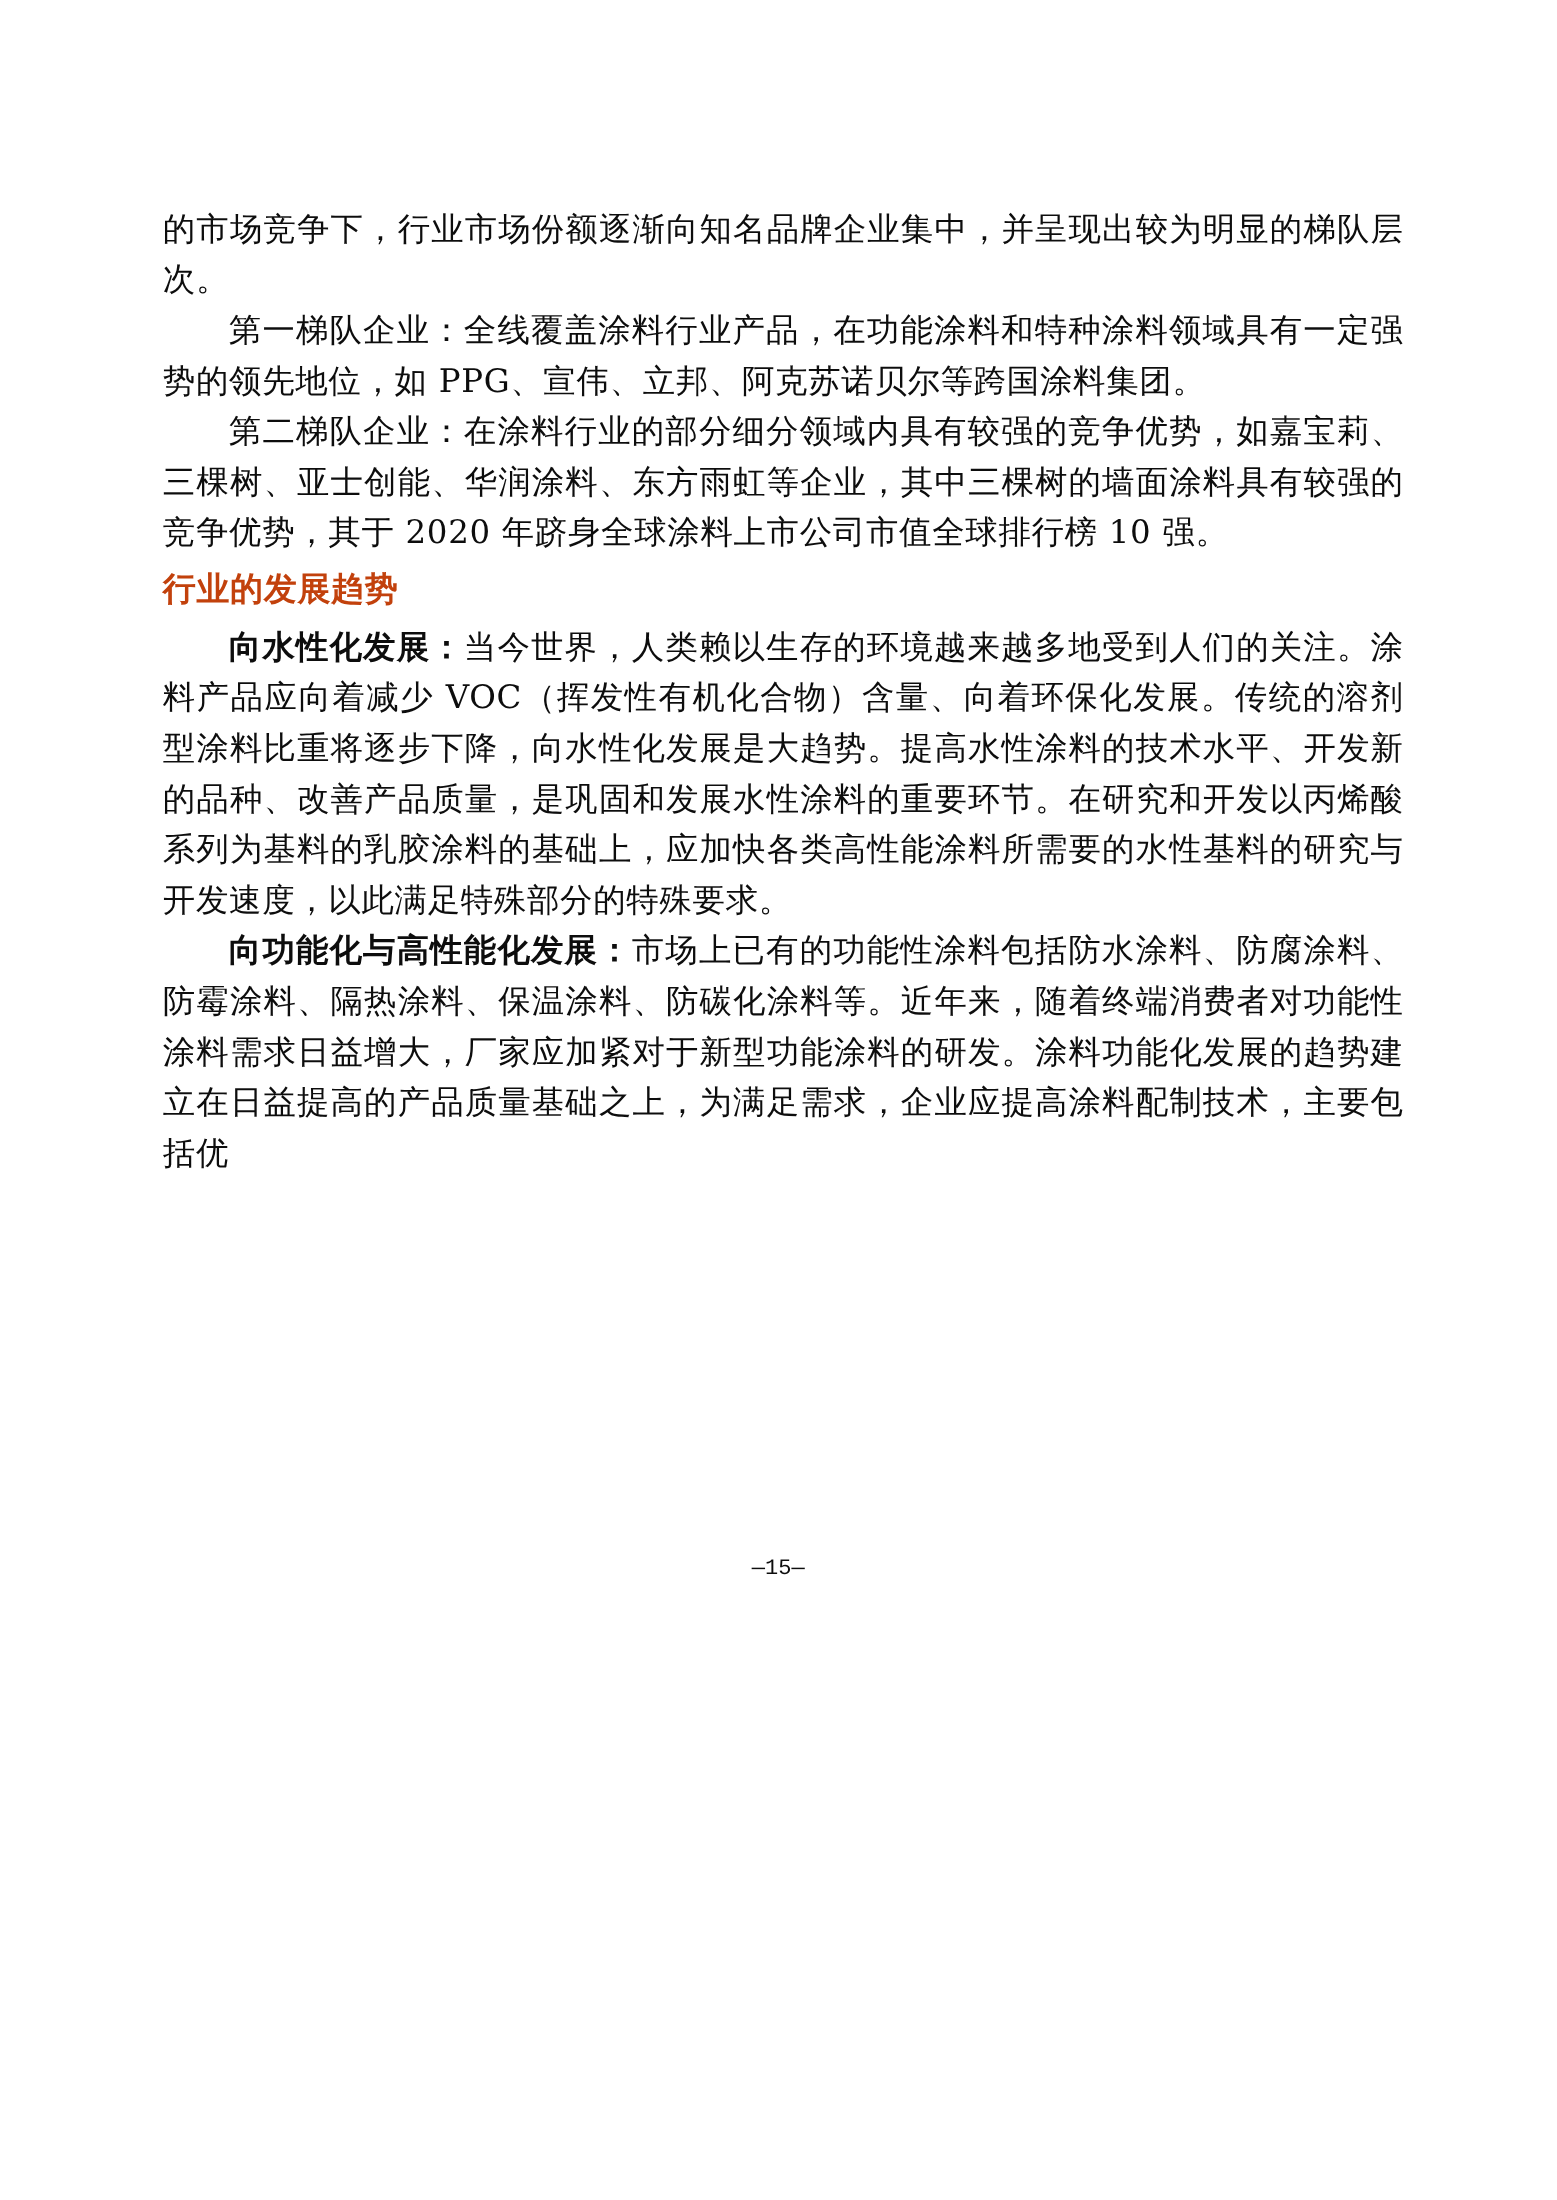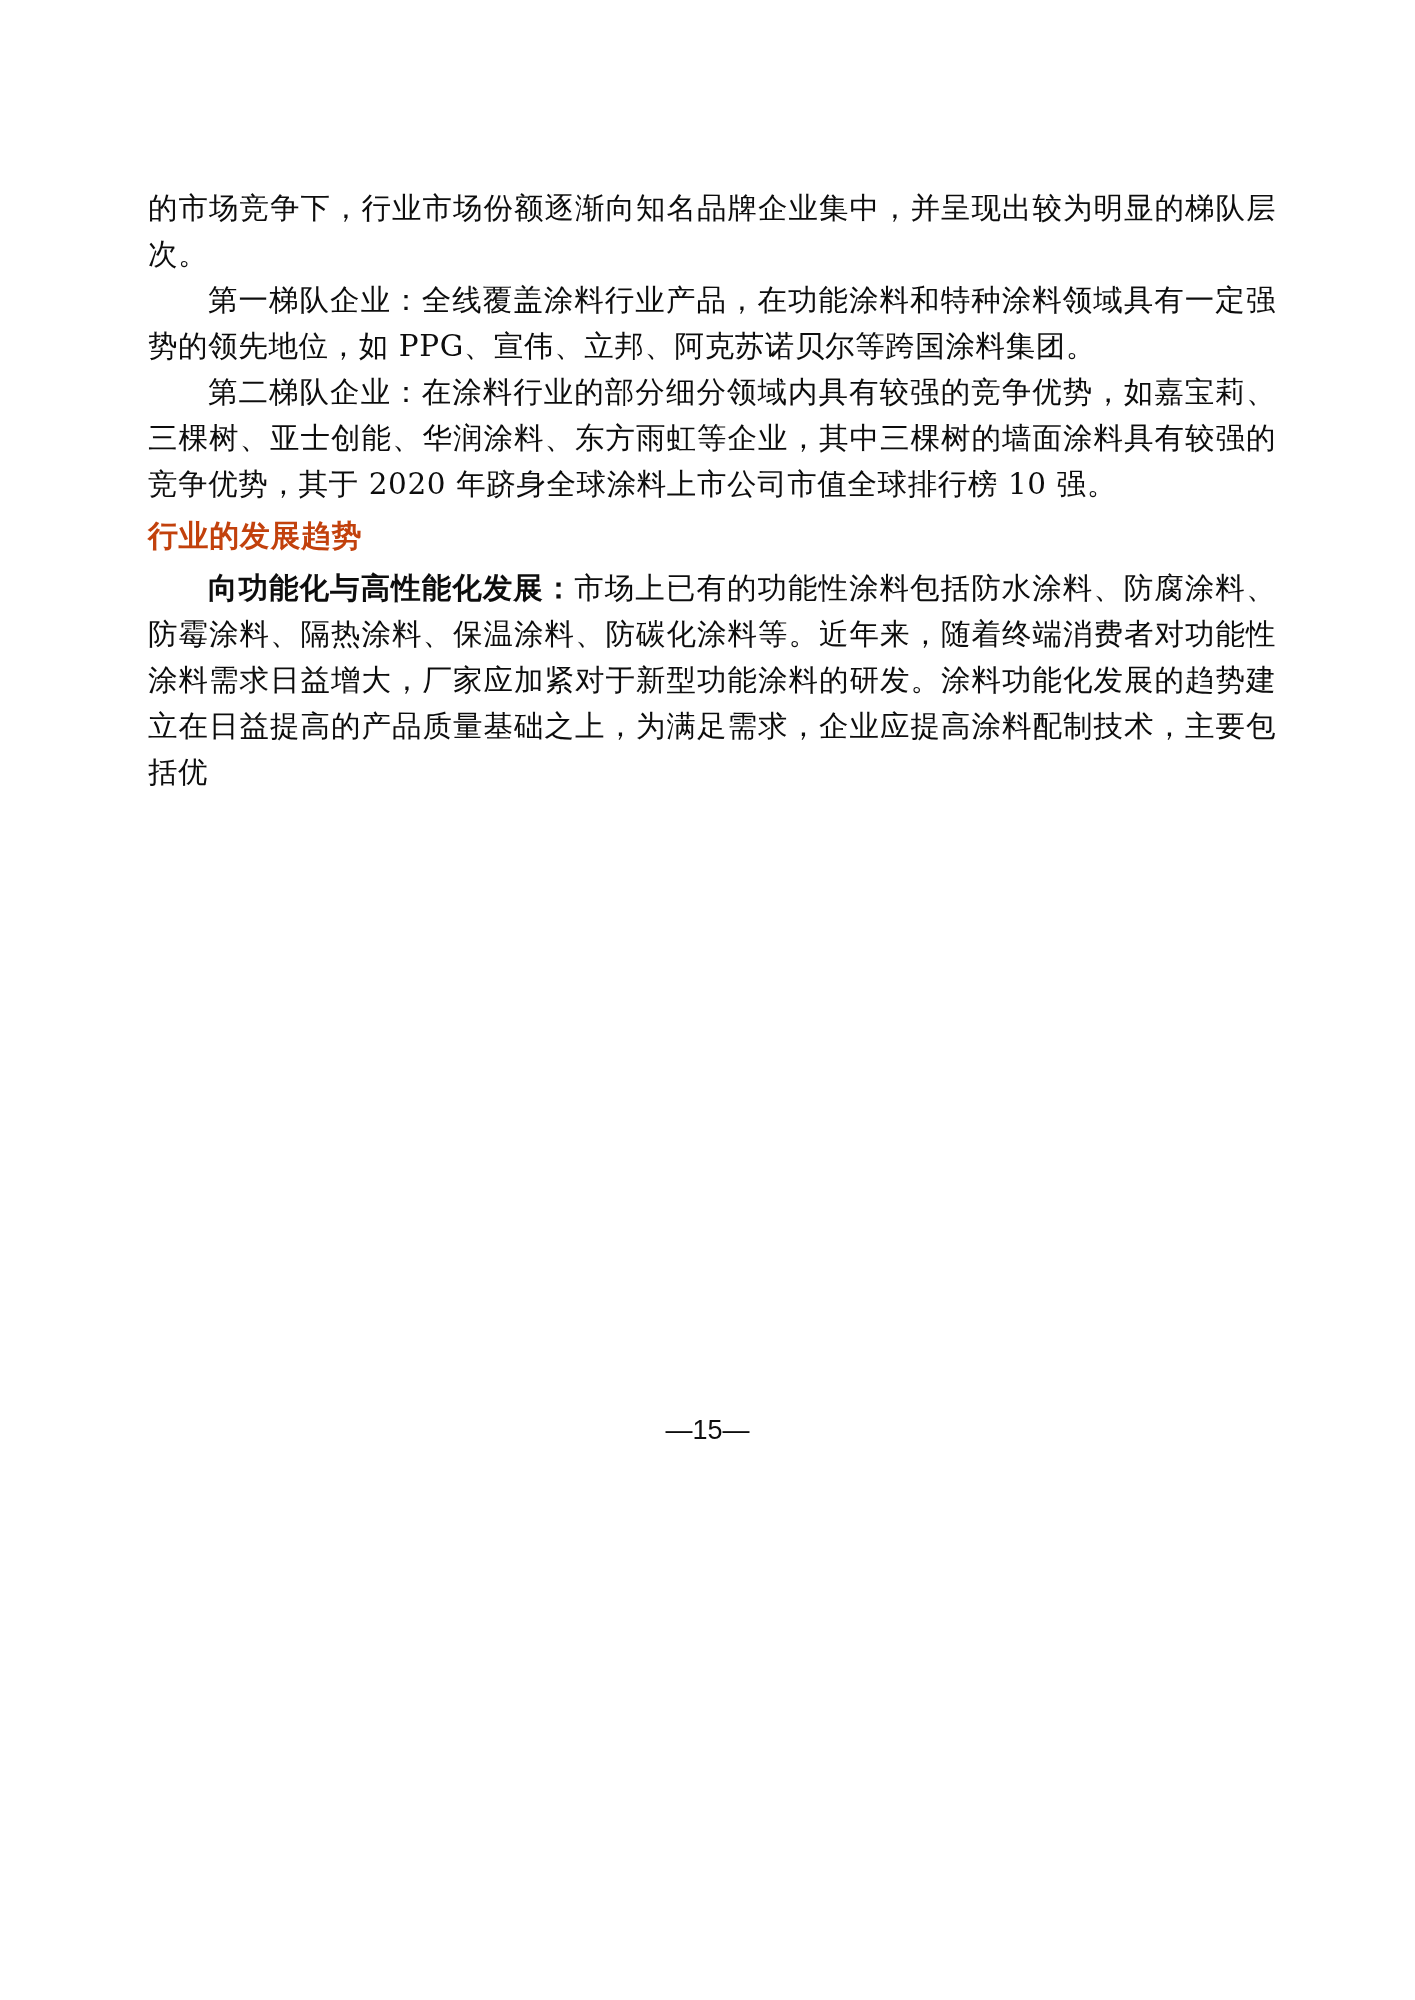--- a/index.html
+++ b/index.html
@@ -44,41 +44,42 @@
   }
   .lead {
     font-weight: bold;
   }
   .footer {
     position: absolute;
     left: 0;
     top: 1415px;
     width: 1415px;
     text-align: center;
-    font-size: 27px;
+    font-size: 20px;
     color: #0d0d0d;
-    font-family: Liberation Sans, sans-serif;
+    font-family: Liberation Mono, monospace;
   }
 </style>
 </head>
 <body>
 
 <div class="page">
 
   <div class="content">
 
     <p class="para">的市场竞争下，行业市场份额逐渐向知名品牌企业集中，并呈现出较为明显的梯队层次。</p>
 
     <p class="para indent">第一梯队企业：全线覆盖涂料行业产品，在功能涂料和特种涂料领域具有一定强势的领先地位，如 PPG、宣伟、立邦、阿克苏诺贝尔等跨国涂料集团。</p>
 
     <p class="para indent">第二梯队企业：在涂料行业的部分细分领域内具有较强的竞争优势，如嘉宝莉、三棵树、亚士创能、华润涂料、东方雨虹等企业，其中三棵树的墙面涂料具有较强的竞争优势，其于 2020 年跻身全球涂料上市公司市值全球排行榜 10 强。</p>
 
 
     <div class="heading">行业的发展趋势</div>
 
+    <p class="para indent"><span class="lead">向水性化发展：</span><span>当今世界，人类赖以生存的环境越来越多地受到人们的关注。涂料产品应向着减少 VOC（挥发性有机化合物）含量、向着环保化发展。传统的溶剂型涂料比重将逐步下降，向水性化发展是大趋势。提高水性涂料的技术水平、开发新的品种、改善产品质量，是巩固和发展水性涂料的重要环节。在研究和开发以丙烯酸系列为基料的乳胶涂料的基础上，应加快各类高性能涂料所需要的水性基料的研究与开发速度，以此满足特殊部分的特殊要求。</span></p>
 
     <p class="para indent"><span class="lead">向功能化与高性能化发展：</span><span>市场上已有的功能性涂料包括防水涂料、防腐涂料、防霉涂料、隔热涂料、保温涂料、防碳化涂料等。近年来，随着终端消费者对功能性涂料需求日益增大，厂家应加紧对于新型功能涂料的研发。涂料功能化发展的趋势建立在日益提高的产品质量基础之上，为满足需求，企业应提高涂料配制技术，主要包括优</span></p>
 
   </div>
 
   <div class="footer">—15—</div>
 
 </div>
 
 </body></html>

